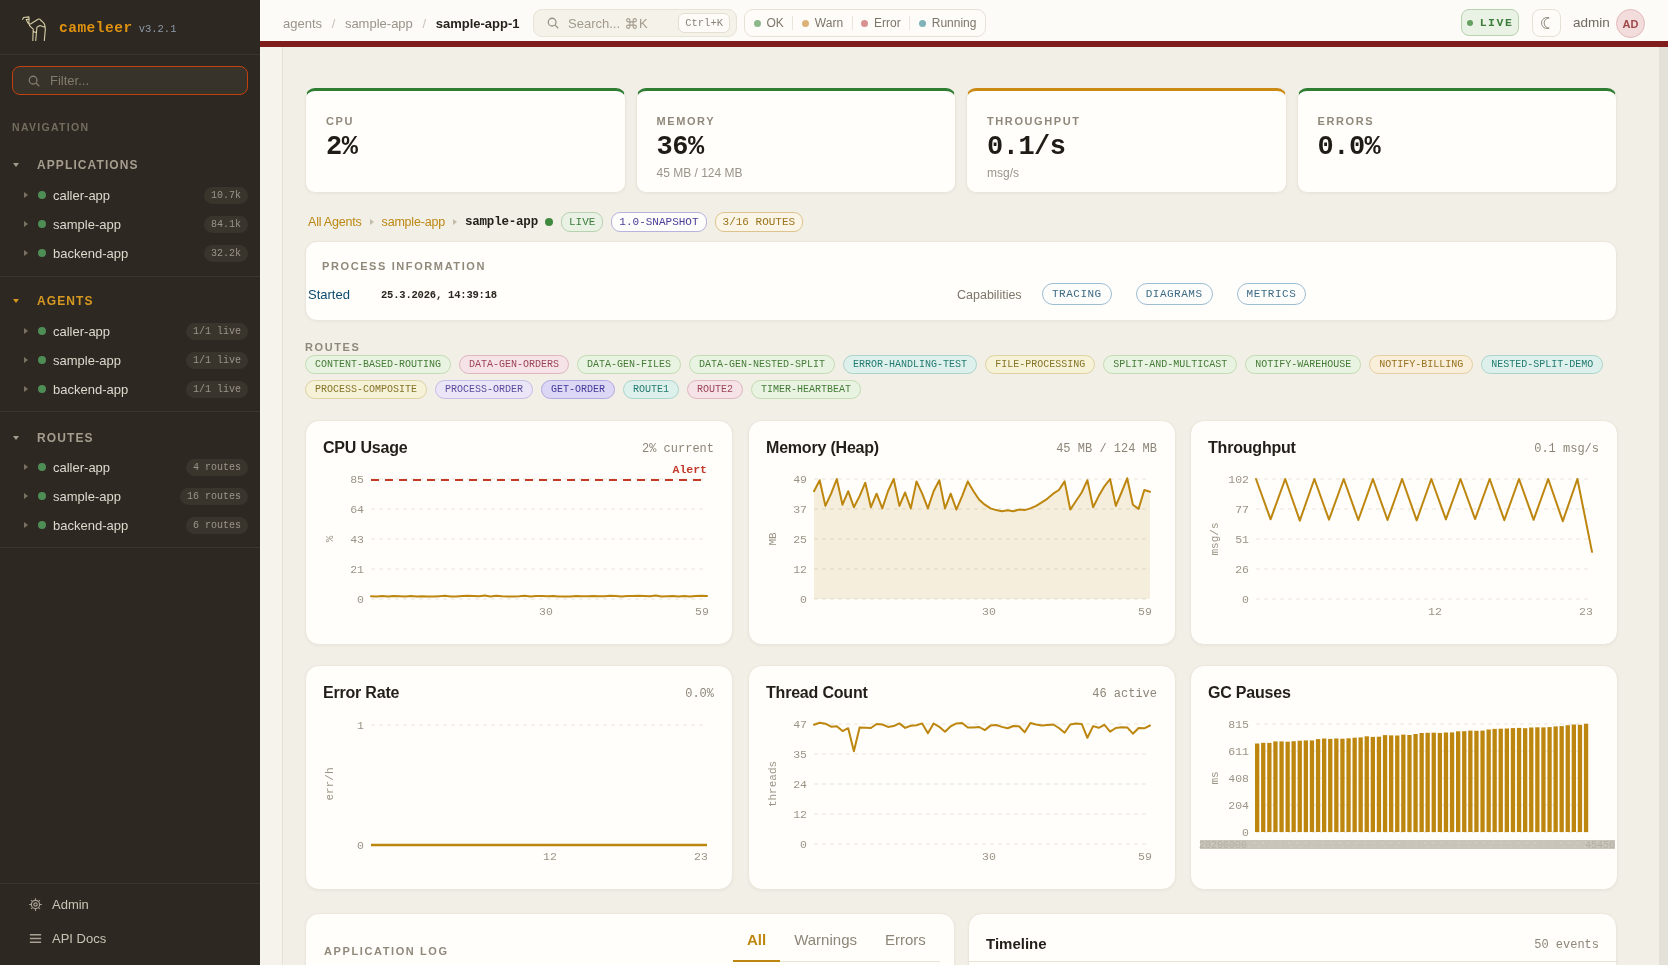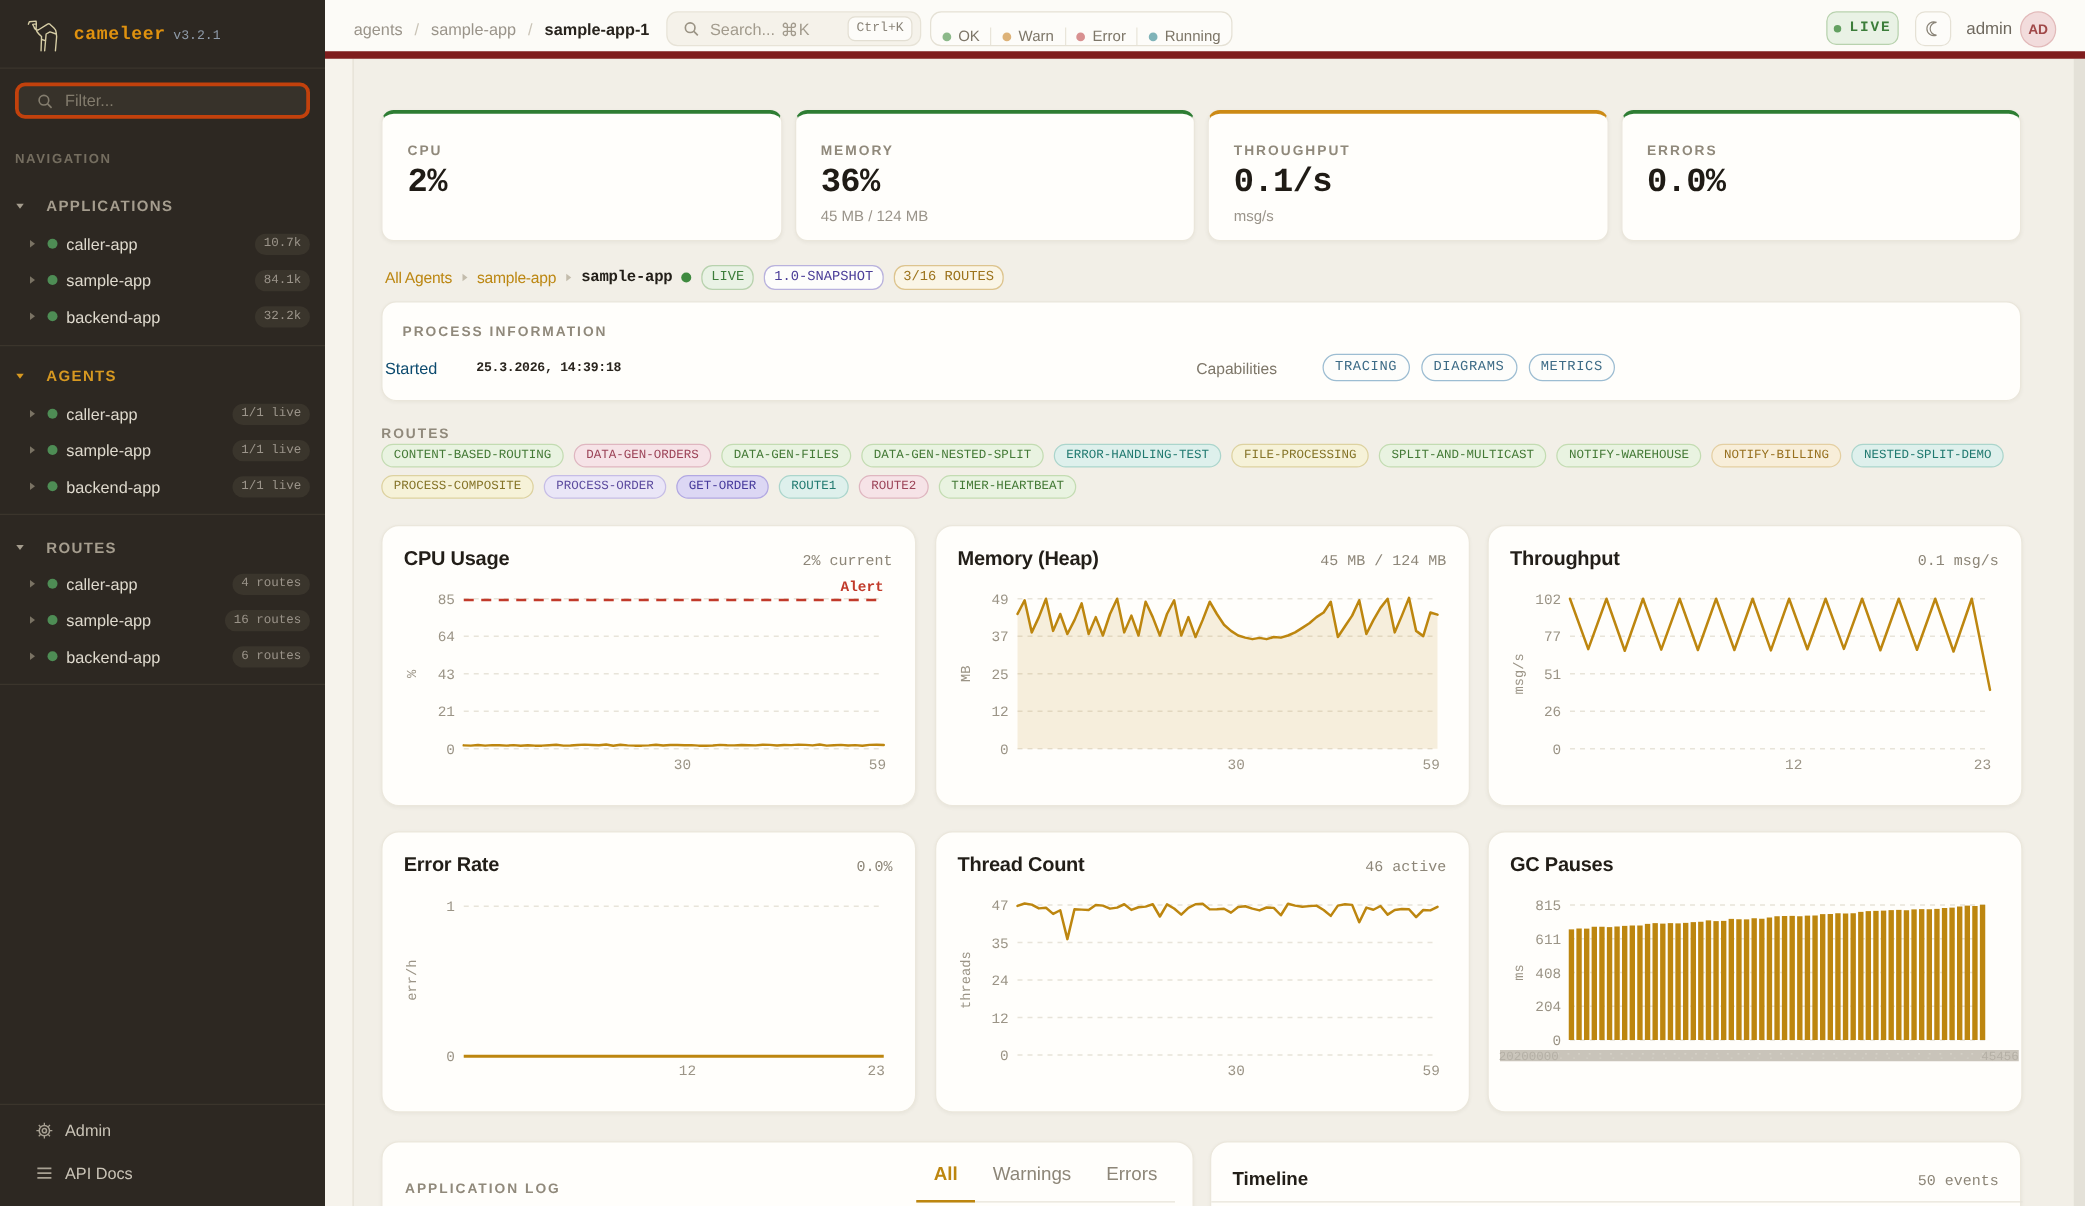--- a/index.html
+++ b/index.html
@@ -5,21 +5,21 @@
 html,body { width:1668px; height:965px; overflow:hidden; font-family:"Liberation Sans", sans-serif; }
 body { background:#f2efe7; position:relative; }
 
 
 #side { position:absolute; left:0; top:0; width:260px; height:965px; background:#2d2822; z-index:5; }
 #logo { position:absolute; left:20px; top:13px; display:flex; align-items:center; }
 #logo .nm { font-family:"Liberation Mono", monospace; font-weight:bold; font-size:14.5px; color:#e0920f; margin-left:11px; letter-spacing:0.5px; }
 #logo .vr { font-family:"Liberation Mono", monospace; font-size:10.5px; color:#8e9aa8; margin-left:6px; margin-top:2px; }
 .sdiv { position:absolute; left:0; width:260px; border-top:1px solid #3b352c; }
 #side .top-div { position:absolute; top:54px; left:0; width:260px; border-top:1px solid #3b352c; }
-#filter { position:absolute; left:12px; top:66px; width:236px; height:29px; background:#37322a; border:3px solid #c2410c; border-radius:8px; display:flex; align-items:center; padding-left:14px; }
+#filter { position:absolute; left:12px; top:66px; width:236px; height:29px; background:#37322a; border:1px solid #c2410c; border-radius:8px; display:flex; align-items:center; padding-left:14px; }
 #filter .ph { color:#837c6d; font-size:13px; margin-left:9px; }
 #navlab { position:absolute; left:12px; top:121px; font-size:10.5px; font-weight:bold; letter-spacing:1.3px; color:#746d5f; }
 .shead { position:absolute; left:13px; height:24px; display:flex; align-items:center; font-size:12px; font-weight:bold; letter-spacing:1.1px; }
 .shead span.lb { margin-left:18px; }
 .tri-d { width:0; height:0; border-left:3.5px solid transparent; border-right:3.5px solid transparent; border-top:4.5px solid #7a7364; display:inline-block; }
 .tri-r { width:0; height:0; border-top:3.5px solid transparent; border-bottom:3.5px solid transparent; border-left:4.5px solid #6e6759; display:inline-block; }
 .sitem { position:absolute; left:24px; width:224px; height:28px; display:flex; align-items:center; }
 .dotg { width:8px; height:8px; border-radius:50%; background:#4e8d55; margin-left:10px; }
 .sname { color:#ded9cd; font-size:13px; margin-left:7px; }
 .sbadge { margin-left:auto; font-family:"Liberation Mono", monospace; font-size:10px; color:#9b948a; background:#3a352c; border-radius:9px; padding:3px 7px; }
@@ -28,21 +28,21 @@
 
 
 #hdr { position:absolute; left:260px; top:0; width:1560px; height:47px; background:#fcfbf7; border-bottom:6px solid #7f1d1d; z-index:4; }
 #crumb { position:absolute; left:23px; top:16px; font-size:13px; color:#9a948a; }
 #crumb b { color:#27231d; font-weight:600; }
 #crumb .sep { color:#c9c3b6; margin:0 6px; }
 #search { position:absolute; left:273px; top:9px; width:204px; height:28px; background:#f5f2ea; border:1px solid #e7e3d7; border-radius:9px; display:flex; align-items:center; padding:0 6px 0 12px; }
 #search .ph { color:#a29b8d; font-size:13px; margin-left:8px; display:flex; align-items:center; }
 #search .ph svg { margin:0 1px 0 5px; }
 #search .kbd { margin-left:auto; background:#fdfcf9; border:1px solid #e3dfd3; border-radius:6px; font-family:"Liberation Mono", monospace; font-size:10.5px; color:#8a8478; padding:3px 6px; }
-#legend { position:absolute; left:484px; top:9px; height:28px; background:#fdfcf9; border:1px solid #e5e1d5; border-radius:9px; display:flex; align-items:flex-end; }
+#legend { position:absolute; left:484px; top:9px; height:28px; background:#fdfcf9; border:1px solid #e5e1d5; border-radius:9px; display:flex; align-items:center; }
 #legend .seg { display:flex; align-items:center; padding:0 8.5px; font-size:12px; color:#7d7668; border-left:1px solid #e9e5da; }
 #legend .seg:first-child { border-left:none; }
 #legend .dot { width:7px; height:7px; border-radius:50%; margin-right:6px; }
 #trange { position:absolute; left:744px; top:9px; width:436px; height:29px; background:#eae7dc; border-radius:10px; display:flex; align-items:center; padding:0 4px; }
 #trange .opt { font-size:13px; color:#8d8678; padding:0 12px; }
 #trange .sel { background:#fffefb; border-radius:7px; height:23px; line-height:23px; padding:0 11px; color:#221e18; font-weight:bold; box-shadow:0 1px 2px rgba(60,50,30,0.18); margin-right:2px; }
 #trange .date { font-family:"Liberation Mono", monospace; font-size:12px; letter-spacing:-0.5px; color:#2a251e; font-weight:bold; margin-left:10px; }
 #trange .dash { color:#9a948a; margin:0 8px; font-family:"Liberation Mono", monospace; font-size:12px; }
 #live { position:absolute; left:1201px; top:9px; width:58px; height:27px; background:#e9f2e5; border:1px solid #b8d2ae; border-radius:8px; display:flex; align-items:center; justify-content:center; }
 #live .dot { width:6px; height:6px; border-radius:50%; background:#63a061; margin-right:7px; }
@@ -66,21 +66,21 @@
 #agentrow .tri { width:0; height:0; border-top:3px solid transparent; border-bottom:3px solid transparent; border-left:4px solid #c3bcac; margin:0 8px; }
 #agentrow .cur { font-family:"Liberation Mono", monospace; font-weight:bold; font-size:12.5px; color:#221e18; }
 #agentrow .gdot { width:8px; height:8px; border-radius:50%; background:#3f8a3f; margin-left:7px; }
 .abadge { font-family:"Liberation Mono", monospace; font-size:11px; border-radius:9px; padding:3px 7px; margin-left:8px; letter-spacing:0; }
 
 #proc { position:absolute; left:305px; top:241px; width:1312px; height:80px; background:#fffefb; border:1px solid #eae6db; border-radius:12px; box-shadow:0 1px 3px rgba(60,50,30,0.04); }
 #proc .t { position:absolute; left:16px; top:18px; font-size:11px; font-weight:bold; letter-spacing:1.6px; color:#90897b; }
 #proc .sl { position:absolute; left:2px; top:45px; font-size:13px; color:#0c4a6e; }
 #proc .sv { position:absolute; left:75px; top:47px; font-family:"Liberation Mono", monospace; font-size:10.5px; color:#2a251e; font-weight:bold; letter-spacing:-0.2px; }
 #proc .cap { position:absolute; left:651px; top:46px; font-size:12.5px; color:#7d7668; }
-#proc .cbs { position:absolute; left:752px; top:41px; display:flex; gap:9px; }
+#proc .cbs { position:absolute; left:736px; top:41px; display:flex; gap:24px; }
 .cb { font-family:"Liberation Mono", monospace; font-size:11px; color:#3d6b86; border:1px solid #9dbdd2; background:#fdfdfb; border-radius:11px; padding:4px 9px; letter-spacing:0.5px; }
 
 #routeslab { position:absolute; left:305px; top:341px; font-size:11px; font-weight:bold; letter-spacing:1.6px; color:#90897b; }
 #prow1 { position:absolute; left:305px; top:355px; display:flex; gap:8px; }
 #prow2 { position:absolute; left:305px; top:380px; display:flex; gap:8px; }
 .pill { font-family:"Liberation Mono", monospace; font-size:10px; border:1px solid; border-radius:10px; padding:3px 9px; letter-spacing:0; white-space:nowrap; }
 
 .chartcard { position:absolute; width:428px; height:225px; background:#fffefb; border:1px solid #ebe7dc; border-radius:14px; box-shadow:0 1px 3px rgba(60,50,30,0.05); }
 .chartcard .ct { position:absolute; left:17px; top:18px; font-size:16px; font-weight:bold; color:#221e18; letter-spacing:-0.2px; }
 .chartcard .cr { position:absolute; right:18px; top:21px; font-family:"Liberation Mono", monospace; font-size:12px; color:#8d8678; }

